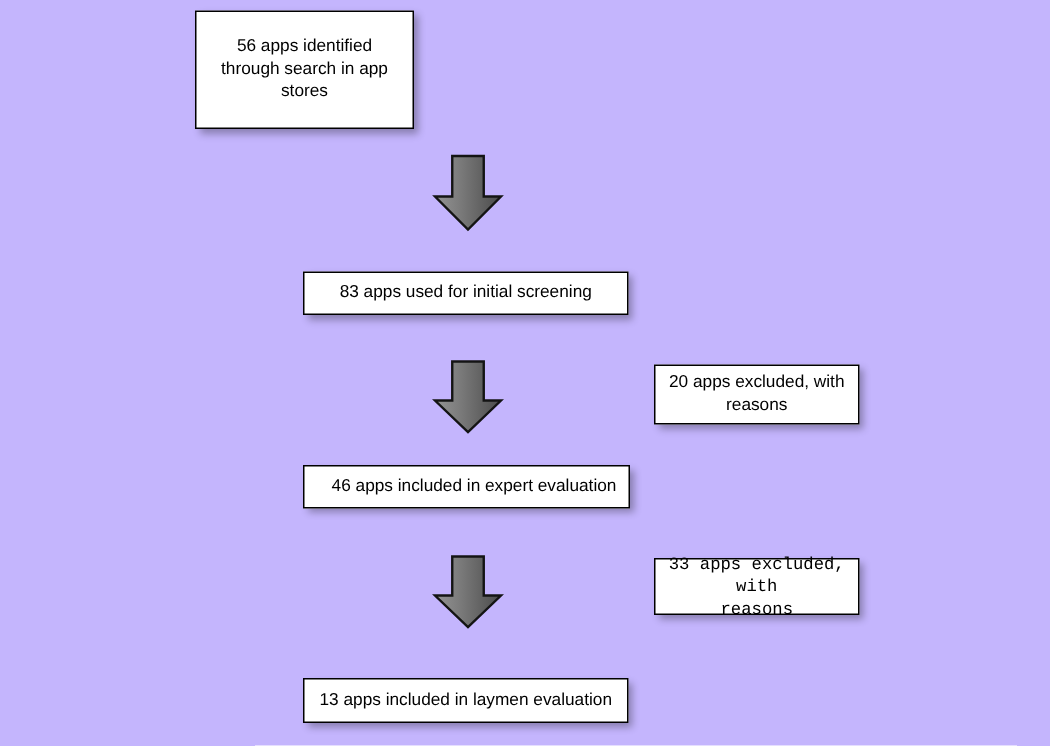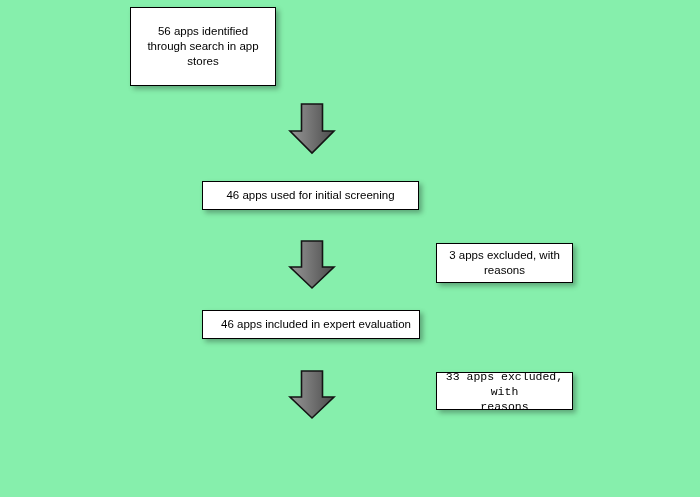--- a/index.html
+++ b/index.html
@@ -8,21 +8,21 @@
     background: #ffffff;
   }
   body {
     font-family: "Liberation Sans", sans-serif;
     color: #000000;
   }
   #flowchart {
     position: relative;
     width: 700px;
     height: 497px;
-    background: #86efac;
+    background: #c4b5fd;
     overflow: hidden;
   }
   .node {
     position: absolute;
     box-sizing: border-box;
     background: #ffffff;
     border: 1.5px solid #000000;
     box-shadow: 3px 3px 5px rgba(0,0,0,0.30);
     display: flex;
     align-items: center;
@@ -75,38 +75,38 @@
           <stop offset="0%" stop-color="#949494"></stop>
           <stop offset="35%" stop-color="#7d7d7d"></stop>
           <stop offset="100%" stop-color="#4b4b4b"></stop>
         </linearGradient>
       </defs>
       <polygon points="12.5,1 33.5,1 33.5,28 45,28 23,50 1,28 12.5,28" fill="url(#gradA1)" stroke="#141414" stroke-width="1.6" stroke-linejoin="miter"></polygon>
     </svg>
   </div>
 
   <div class="node n-initial">
-    <span class="node-text">46 apps used for initial screening</span>
+    <span class="node-text">83 apps used for initial screening</span>
   </div>
 
   <div class="arrow a-2">
     <svg viewBox="0 0 46 49" preserveAspectRatio="none" aria-hidden="true">
       <defs>
         <linearGradient id="gradA2" x1="0" y1="0" x2="1" y2="0">
           <stop offset="0%" stop-color="#949494"></stop>
           <stop offset="35%" stop-color="#7d7d7d"></stop>
           <stop offset="100%" stop-color="#4b4b4b"></stop>
         </linearGradient>
       </defs>
       <polygon points="12.5,1 33.5,1 33.5,27 45,27 23,48 1,27 12.5,27" fill="url(#gradA2)" stroke="#141414" stroke-width="1.6" stroke-linejoin="miter"></polygon>
     </svg>
   </div>
 
   <div class="node n-excluded-1">
-    <span class="node-text">3 apps excluded, with
+    <span class="node-text">20 apps excluded, with
 reasons</span>
   </div>
 
   <div class="node n-expert">
     <span class="node-text">46 apps included in expert evaluation</span>
   </div>
 
   <div class="arrow a-3">
     <svg viewBox="0 0 46 49" preserveAspectRatio="none" aria-hidden="true">
       <defs>
@@ -118,14 +118,17 @@
       </defs>
       <polygon points="12.5,1 33.5,1 33.5,27 45,27 23,48 1,27 12.5,27" fill="url(#gradA3)" stroke="#141414" stroke-width="1.6" stroke-linejoin="miter"></polygon>
     </svg>
   </div>
 
   <div class="node n-excluded-2">
     <span class="node-text">33 apps excluded, with
 reasons</span>
   </div>
 
+  <div class="node n-laymen">
+    <span class="node-text">13 apps included in laymen evaluation</span>
+  </div>
 
 </div>
 
 </body></html>

